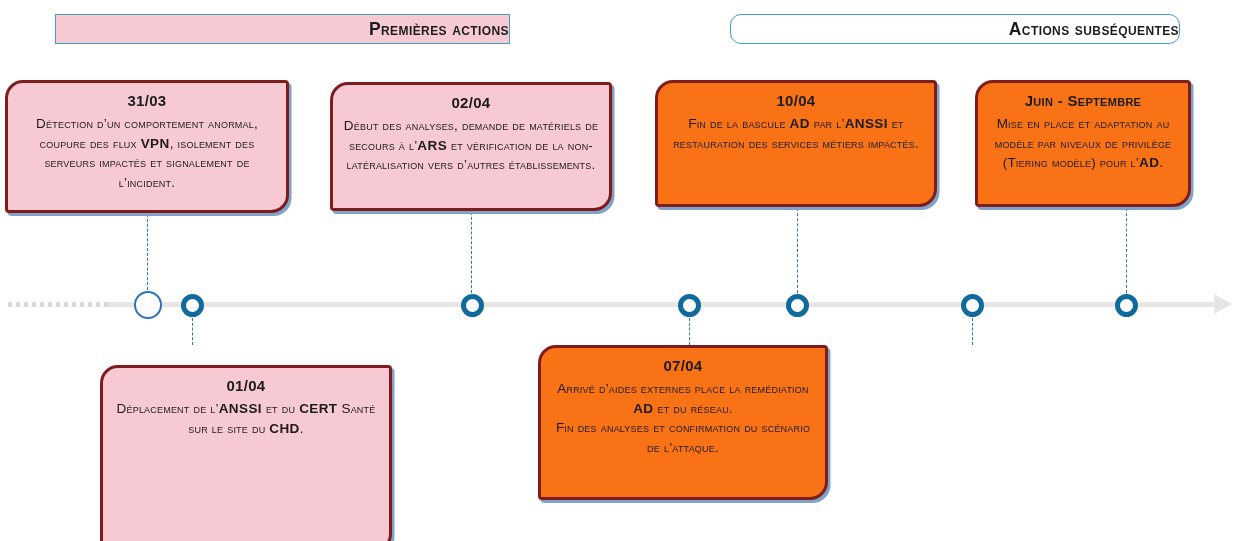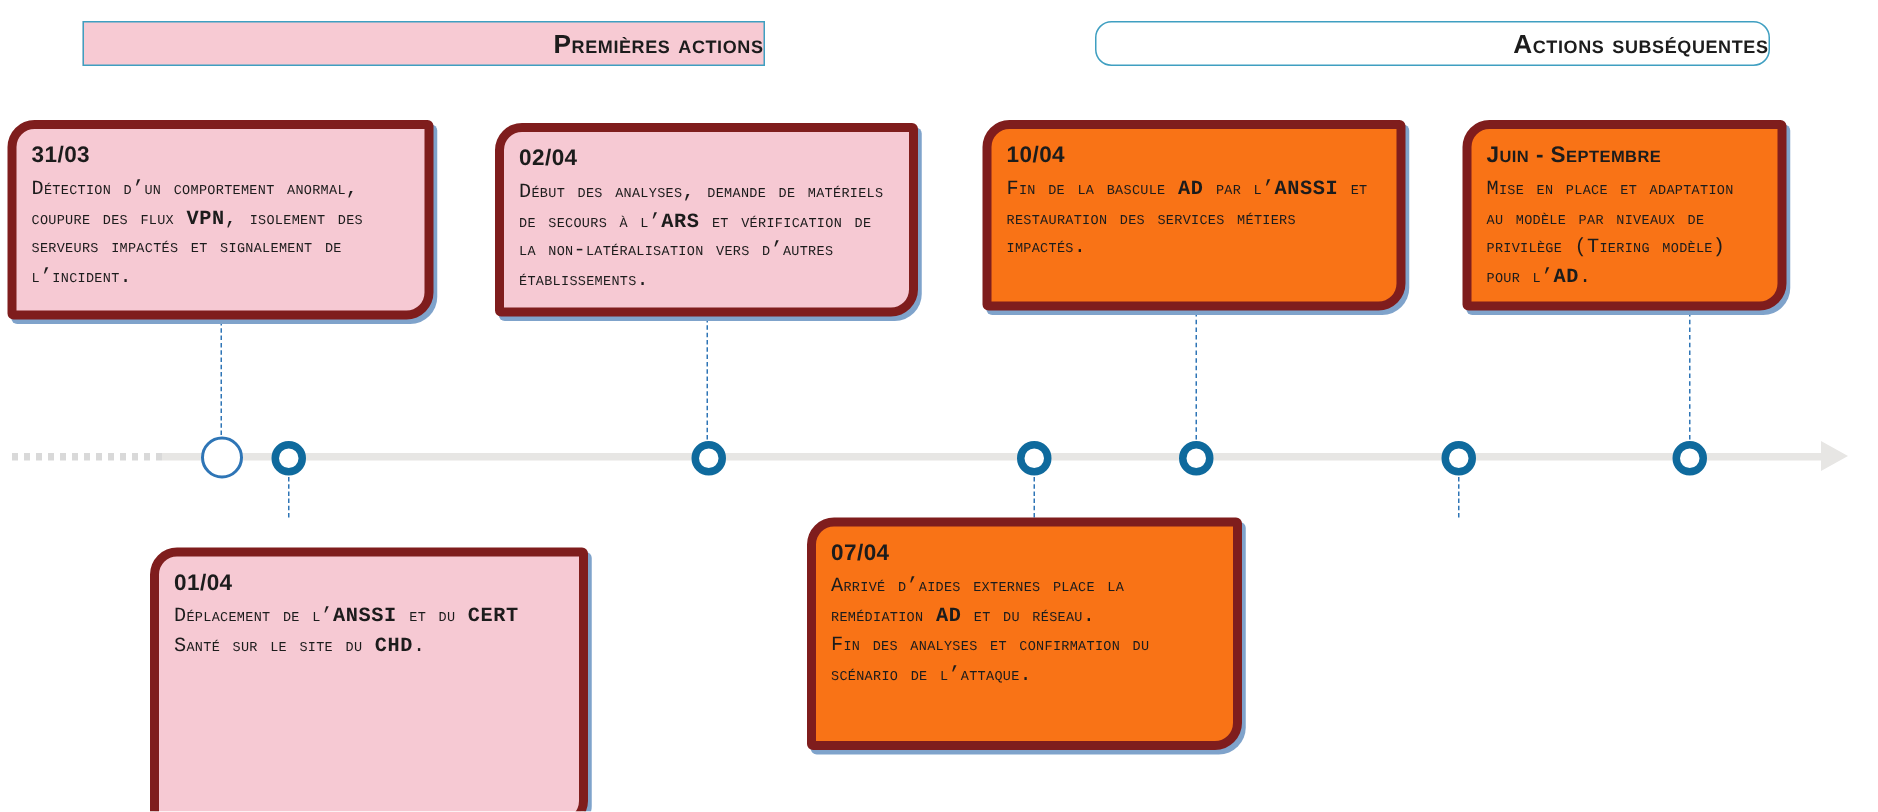--- a/index.html
+++ b/index.html
@@ -82,43 +82,42 @@
   .conn-3 { left: 471px;  top: 212px; height: 81px; }
   .conn-4 { left: 689px;  top: 318px; height: 27px; }
   .conn-5 { left: 797px;  top: 208px; height: 85px; }
   .conn-6 { left: 972px;  top: 318px; height: 27px; }
   .conn-7 { left: 1126px; top: 208px; height: 85px; }
 
   
   .ev {
     position: absolute;
     box-sizing: border-box;
-    border: 6px solid #7f1d1d;
+    border: 3px solid #7f1d1d;
     border-radius: 18px 4px 18px 4px;
     box-shadow: 2.5px 3px 0 #7fa3cb;
     padding: 8px 10px 6px 10px;
-    text-align: left;
+    text-align: center;
   }
   .ev.pink  { background: #f6c9d3; }
   .ev.white { background: #f97316; }
   .ev-title {
     font-weight: bold;
     font-size: 15px;
     line-height: 20px;
     font-variant: small-caps;
     letter-spacing: .3px;
     margin-bottom: 3px;
   }
   .ev-body p {
     margin: 0;
     font-size: 13.5px;
     line-height: 19.5px;
     font-variant: small-caps;
     letter-spacing: .2px;
-    font-family: Liberation Mono, monospace;
   }
   .ev-body p + p { margin-top: 9px; }
   .acr { font-weight: bold; letter-spacing: .4px; }
 
   .ev-0 { left: 5px;   top: 80px;  width: 284px; height: 133px; }
   .ev-1 { left: 330px; top: 82px;  width: 282px; height: 129px; }
   .ev-2 { left: 655px; top: 80px;  width: 282px; height: 127px; }
   .ev-3 { left: 975px; top: 80px;  width: 216px; height: 127px; }
   .ev-4 { left: 100px; top: 365px; width: 292px; height: 187px; }
   .ev-5 { left: 538px; top: 345px; width: 290px; height: 155px; }

